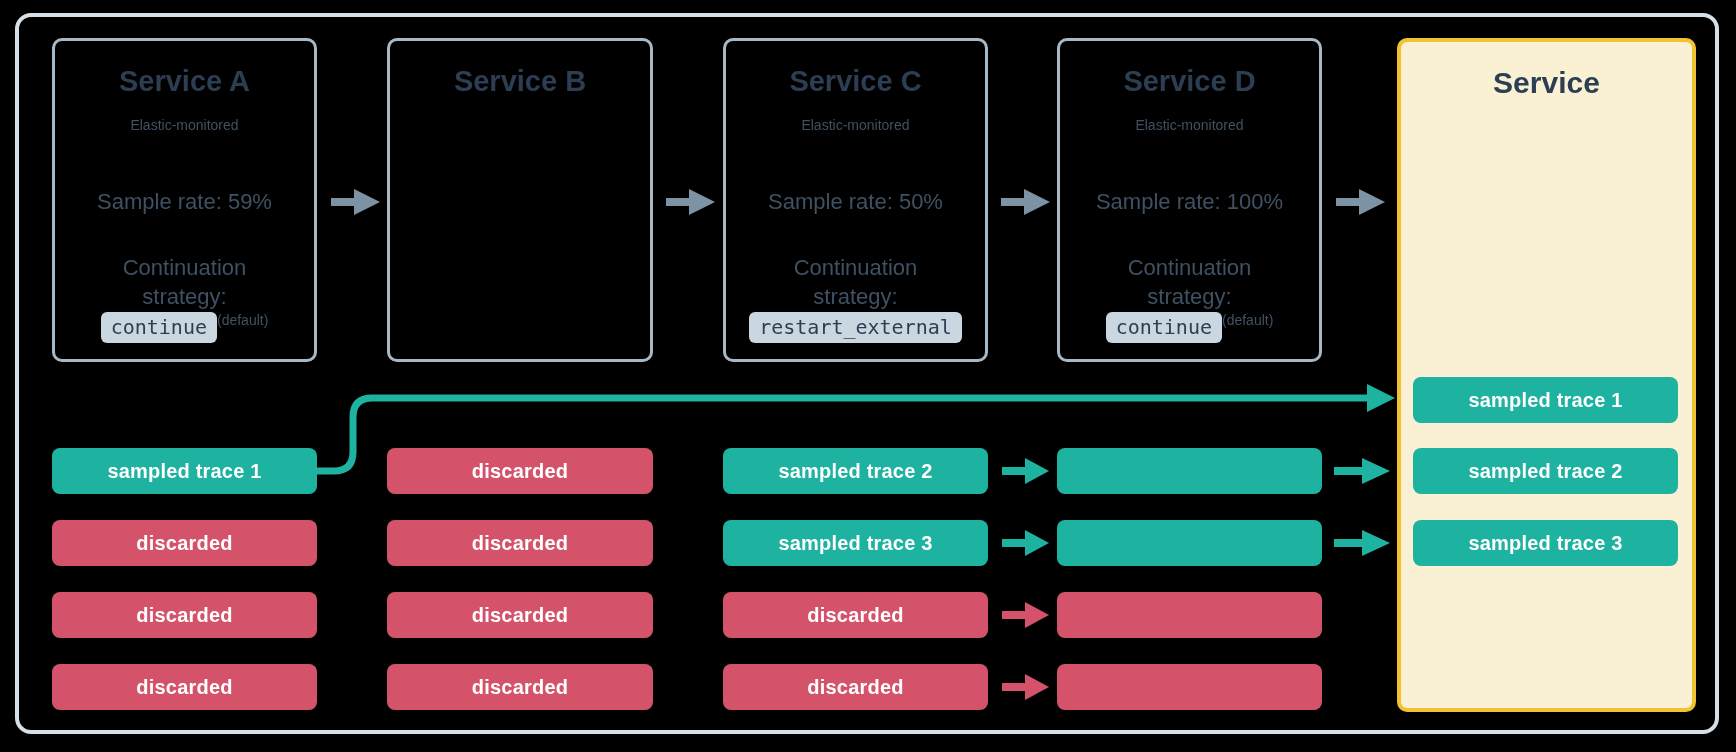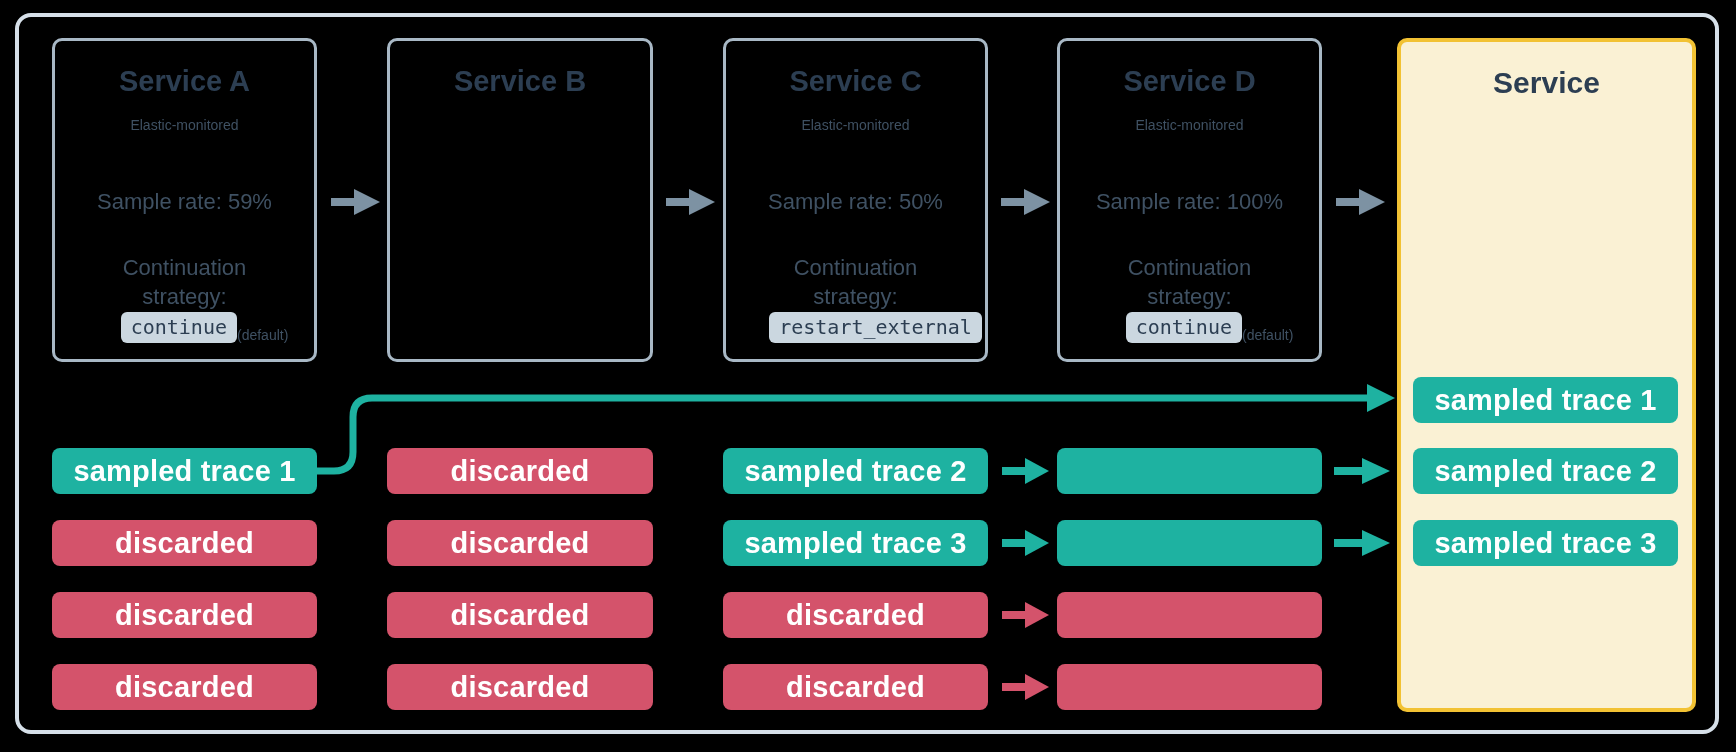--- a/index.html
+++ b/index.html
@@ -19,38 +19,38 @@
   #svc-a{left:52px}
   #svc-b{left:387px;width:266px}
   #svc-c{left:723px}
   #svc-d{left:1057px}
   .svc > div{position:absolute;width:100%;text-align:center;}
   .svc-title{top:24px;font-size:29px;font-weight:bold;color:var(--title,#2c3e52);}
   .svc-sub{top:76px;font-size:14px;font-weight:500;color:var(--body,#3f5163);}
   .svc-rate{top:148px;font-size:22px;font-weight:500;color:var(--body,#3f5163);}
   .svc-strat{top:212px;font-size:22px;font-weight:500;color:var(--body,#3f5163);line-height:29px;}
   .svc-strat span{display:block;width:170px;margin:0 auto;}
-  .svc-chips{top:271px;display:flex;justify-content:center;align-items:flex-end;padding-left:20px;}
+  .svc-chips{top:271px;display:flex;justify-content:center;align-items:flex-start;}
   .chip{
     display:inline-block;background:var(--chip-bg,#cbd7e0);color:var(--title,#2c3e52);
     font-family:"DejaVu Sans Mono", monospace;font-size:20px;font-weight:500;
     padding:3px 10px 4px;border-radius:6px;white-space:nowrap;
   }
   .chip-note{font-size:14px;font-weight:500;color:var(--body,#3f5163);}
   
   .result{
     position:absolute;left:1397px;top:38px;width:299px;height:674px;box-sizing:border-box;
     background:var(--result-bg,#faf1d4);border:4px solid var(--result-border,#f2c233);border-radius:10px;
   }
   .result-title{position:absolute;top:24px;width:100%;text-align:center;
     font-size:30px;font-weight:bold;color:var(--title,#2c3e52);}
   
   .trace{
     position:absolute;height:46px;border-radius:8px;display:flex;align-items:center;
-    justify-content:center;font-size:29px;font-weight:600;color:#fff;letter-spacing:.2px;
+    justify-content:center;font-size:20px;font-weight:600;color:#fff;letter-spacing:.2px;
   }
   .sampled{background:var(--sampled,#1eb2a1);}
   .discarded{background:var(--discarded,#d4536b);}
   .col-a{left:52px;width:265px}
   .col-b{left:387px;width:266px}
   .col-c{left:723px;width:265px}
   .col-d{left:1057px;width:265px}
   .col-r{left:1413px;width:265px}
   .row-0{top:448px}.row-1{top:520px}.row-2{top:592px}.row-3{top:664px}
   .rrow-0{top:377px}.rrow-1{top:448px}.rrow-2{top:520px}

